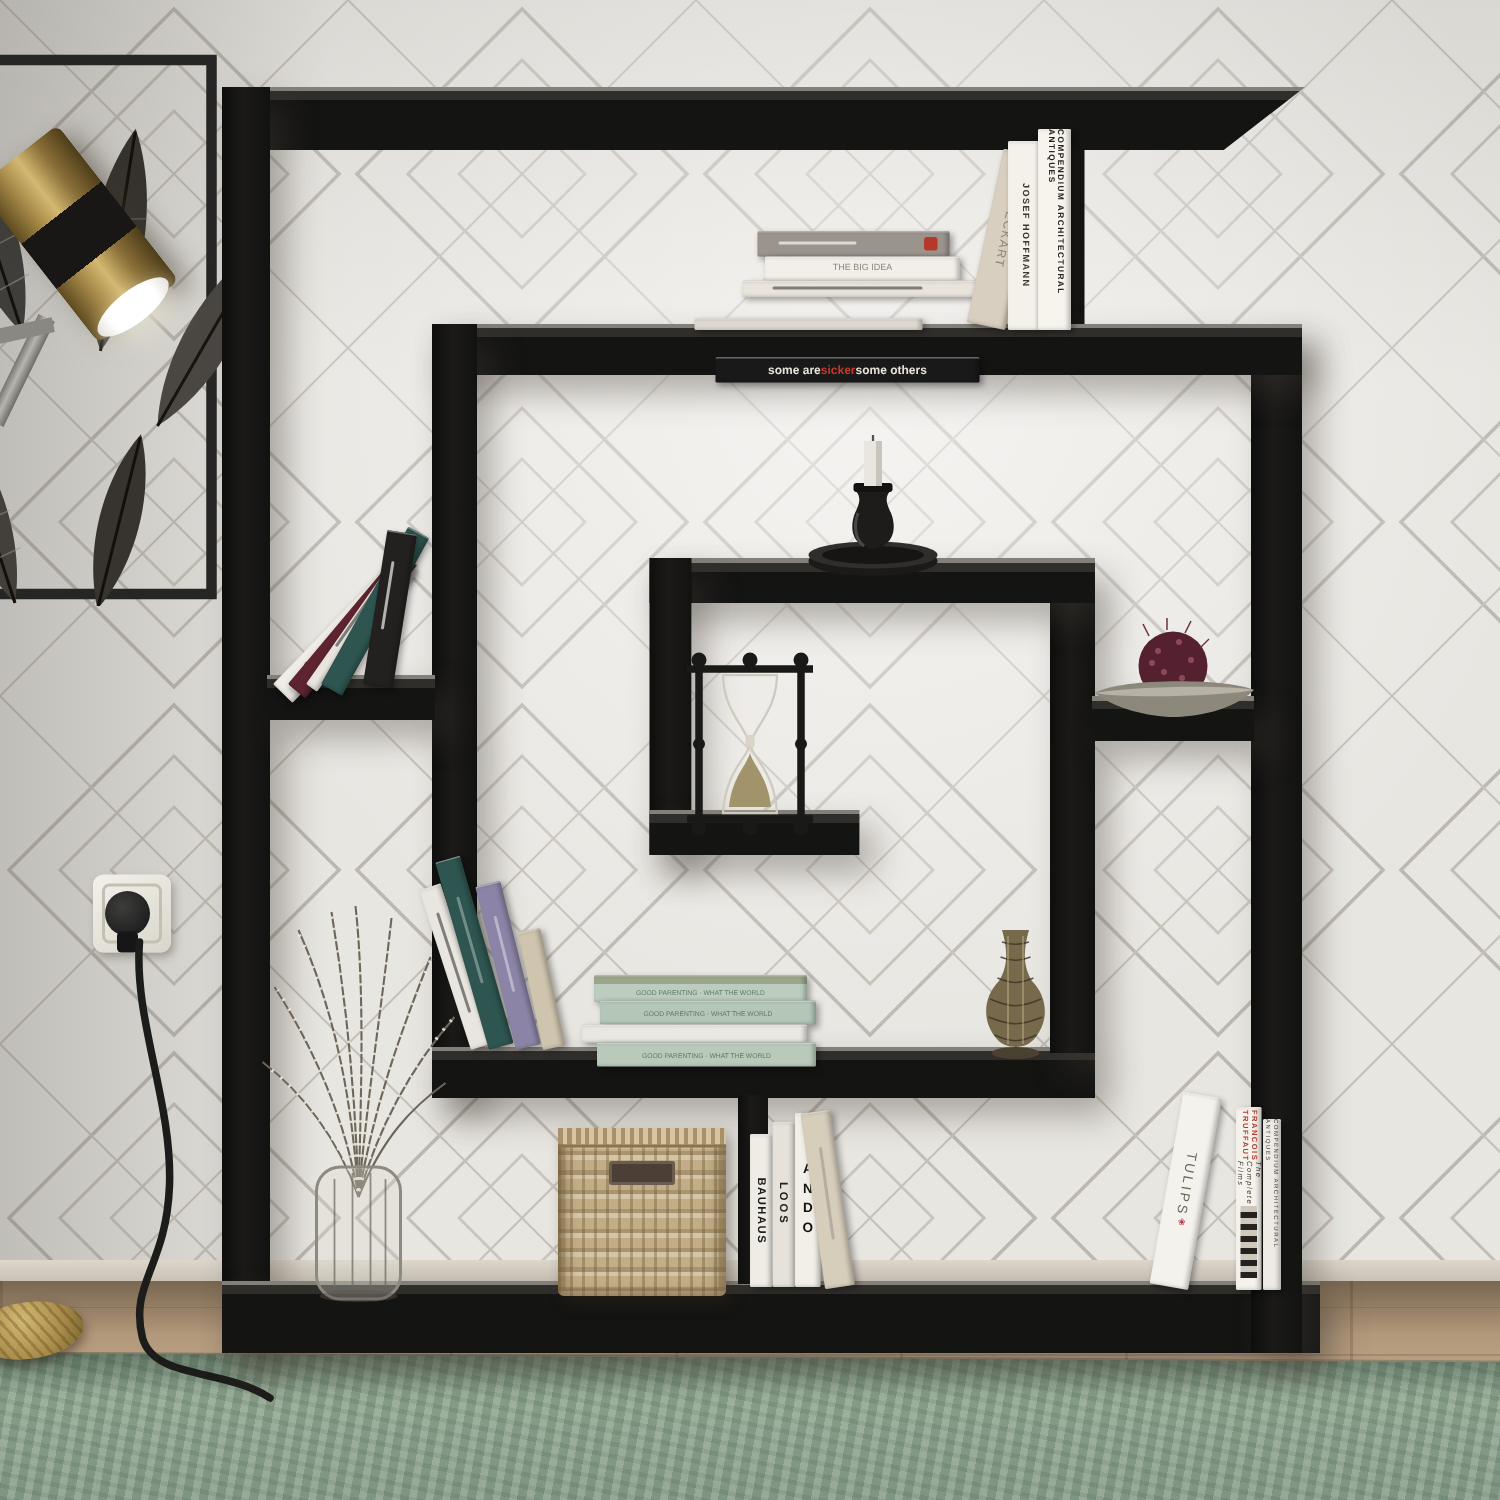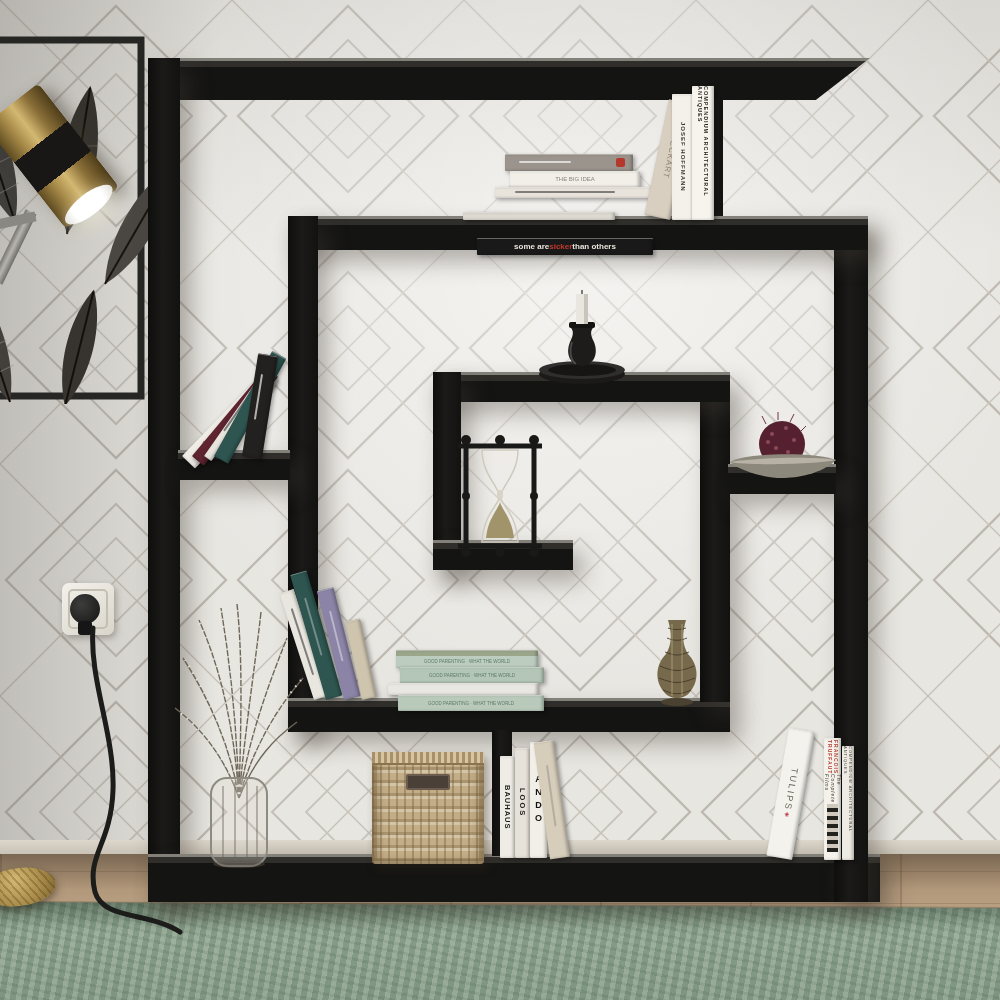--- a/index.html
+++ b/index.html
@@ -177,21 +177,21 @@
     <div class="bk" style="left:55px;top:23px;width:130px;height:16px;background:#f2efe9;">
       <div class="ht" style="font-size:6px;color:#8a867e;">THE BIG IDEA</div>
     </div>
     <div class="bk" style="left:40px;top:39px;width:158px;height:11px;background:#e8e4dc;">
       <div class="dline" style="left:20px;top:4px;width:100px;"></div>
     </div>
     <div class="bk" style="left:22px;top:50px;width:176px;height:17px;background:#19191a;margin-top:40px;">
       <div class="ht" style="font-size:8px;color:#e8e4da;font-weight:bold;">
         <span>some are </span>
         <span style="color:#c0392b;">sicker</span>
-        <span> than others</span>
+        <span> some others</span>
       </div>
     </div>
     <div class="bk" style="left:8px;top:64px;width:152px;height:8px;background:#ddd9d0;"></div>
   </div>
 
   <div class="abs" style="left:644px;top:86px;width:80px;height:134px;">
     <div class="bk" style="left:0px;top:16px;width:26px;height:118px;background:#d8cfc0;transform:rotate(12deg);transform-origin:bottom right;">
       <div class="vt" style="font-size:8px;color:#8f8678;">ECKART</div>
     </div>
     <div class="bk" style="left:28px;top:8px;width:22px;height:126px;background:#f4f1ea;">

